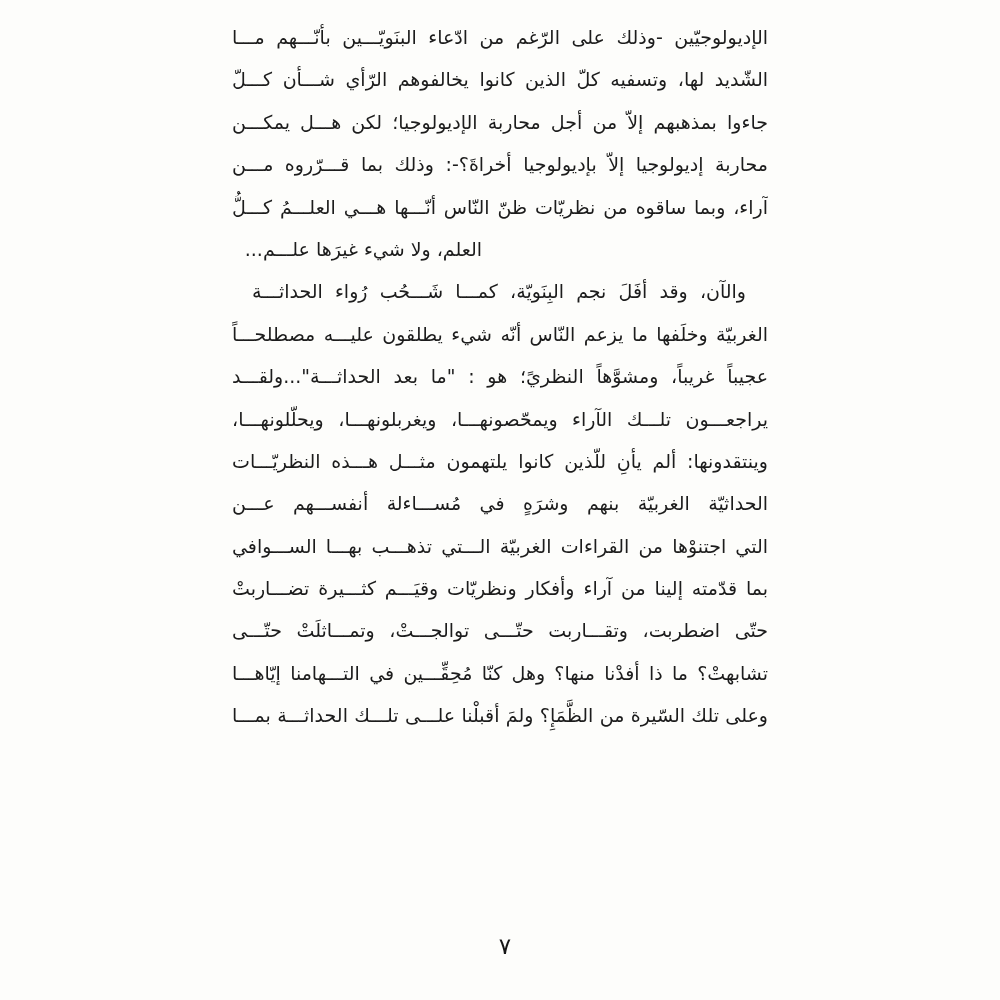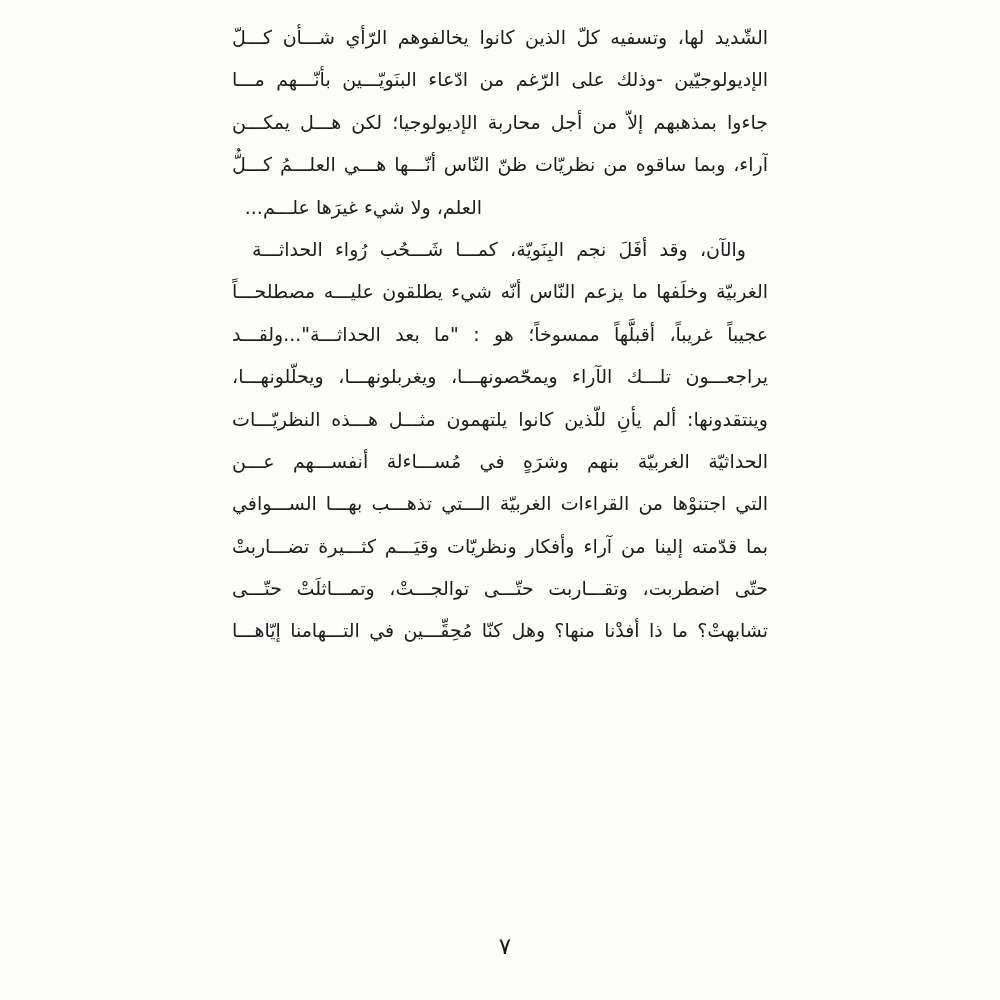--- a/index.html
+++ b/index.html
@@ -59,32 +59,34 @@
     line-height: 36px;
     color: #161616;
   }
 </style>
 </head>
 <body>
 
 <div class="page">
 
   <div class="text-block" dir="rtl">
+    <div class="line">الإديولوجيّين -وذلك على الرّغم من ادّعاء البنَويّـــين بأنّـــهم مـــا</div>
     <div class="line">الشّديد لها، وتسفيه كلّ الذين كانوا يخالفوهم الرّأي شـــأن كـــلّ</div>
-    <div class="line">الإديولوجيّين -وذلك على الرّغم من ادّعاء البنَويّـــين بأنّـــهم مـــا</div>
     <div class="line">جاءوا بمذهبهم إلاّ من أجل محاربة الإديولوجيا؛ لكن هـــل يمكـــن</div>
+    <div class="line">محاربة إديولوجيا إلاّ بإديولوجيا أخراةَ؟-: وذلك بما قـــرّروه مـــن</div>
     <div class="line">آراء، وبما ساقوه من نظريّات ظنّ النّاس أنّـــها هـــي العلـــمُ كـــلُّ</div>
     <div class="line end-short">العلم، ولا شيء غيرَها علـــم...</div>
     <div class="line para-start">والآن، وقد أفَلَ نجم البِنَويّة، كمـــا شَـــحُب رُواء الحداثـــة</div>
     <div class="line">الغربيّة وخلَفها ما يزعم النّاس أنّه شيء يطلقون عليـــه مصطلحـــاً</div>
-    <div class="line">عجيباً غريباً، أقبلَّهاً ممسوخاً؛ هو : "ما بعد الحداثـــة"...ولقـــد</div>
+    <div class="line">عجيباً غريباً، ومشوَّهاً النظريً؛ هو : "ما بعد الحداثـــة"...ولقـــد</div>
     <div class="line">يراجعـــون تلـــك الآراء ويمحّصونهـــا، ويغربلونهـــا، ويحلّلونهـــا،</div>
     <div class="line">وينتقدونها: ألم يأنِ للّذين كانوا يلتهمون مثـــل هـــذه النظريّـــات</div>
     <div class="line">الحداثيّة الغربيّة بنهم وشرَهٍ في مُســـاءلة أنفســـهم عـــن المجتنَيـــات</div>
     <div class="line">التي اجتنوْها من القراءات الغربيّة الـــتي تذهـــب بهـــا الســـوافي في</div>
     <div class="line">بما قدّمته إلينا من آراء وأفكار ونظريّات وقيَـــم كثـــيرة تضـــاربتْ</div>
     <div class="line">حتّى اضطربت، وتقـــاربت حتّـــى توالجـــتْ، وتمـــاثلَتْ حتّـــى</div>
     <div class="line">تشابهتْ؟ ما ذا أفدْنا منها؟ وهل كنّا مُحِقِّـــين في التـــهامنا إيّاهـــا</div>
+    <div class="line">وعلى تلك السّيرة من الظَّمَإِ؟ ولمَ أقبلْنا علـــى تلـــك الحداثـــة بمـــا</div>
   </div>
 
   <div class="page-number">٧</div>
 
 </div>
 
 </body></html>

